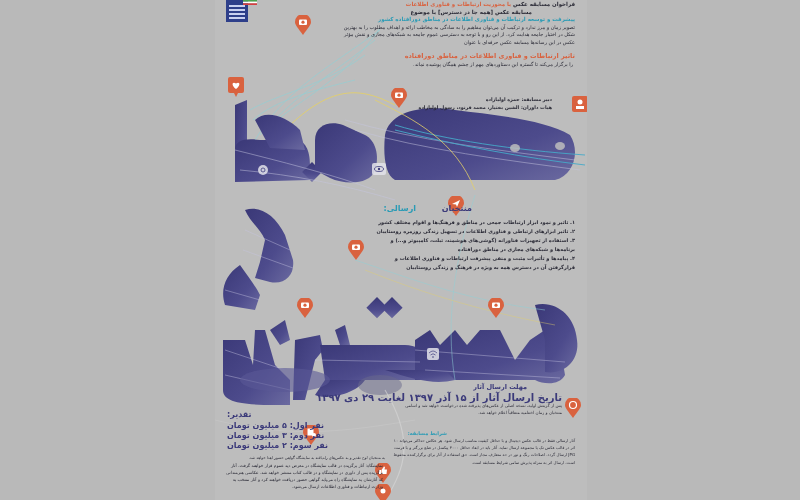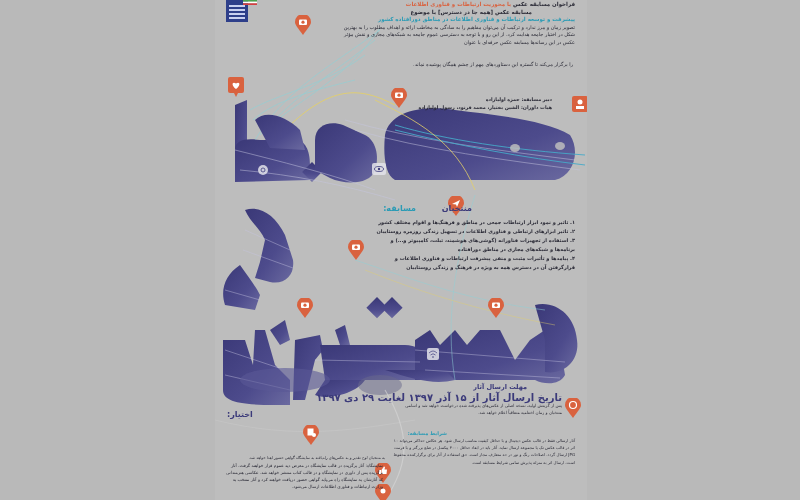--- a/index.html
+++ b/index.html
@@ -215,42 +215,48 @@
     <path d="M8 20 C 3 13, 0 10, 0 7 A 8 8 0 0 1 16 7 C 16 10, 13 13, 8 20 Z" fill="#d9623f"></path>
     <circle cx="8" cy="7" r="2.5" fill="#fff"></circle>
   </svg>
 
   <div class="txt head1">
     <span>فراخوان مسابقه عکس </span><span class="accent">با محوریت ارتباطات و فناوری اطلاعات</span>
   </div>
   <div class="txt head2">مسابقه عکس [همه جا در دسترس] با موضوع</div>
   <div class="txt subhead">پیشرفت و توسعه ارتباطات و فناوری اطلاعات در مناطق دورافتاده کشور</div>
   <div class="txt intro">تصویر زمان و مرز ندارد و ترکیب آن می‌توان مفاهیم را به سادگی به مخاطب ارائه و اهداف مطلوب را به بهترین شکل در اختیار جامعه هدایت کرد. از این رو و با توجه به دسترسی عموم جامعه به شبکه‌های مجازی و نقش مؤثر عکس در این رسانه‌ها مسابقه عکس حرفه‌ای با عنوان</div>
+  <div class="txt highlight">تاثیر ارتباطات و فناوری اطلاعات در مناطق دورافتاده</div>
   <div class="txt closing">را برگزار می‌کند تا گستره این دستاوردهای مهم از چشم همگان پوشیده نماند.</div>
 
   <div class="txt credits">
     <div>دبیر مسابقه: حمزه اولیازاده</div>
     <div>هیات داوران: الشین بختیار، محمد فرنود، رسول اولیازاده</div>
   </div>
 
   <div class="txt axes-title">
     <span>منتخبان</span>
     <span style="display:inline-block;width:20px"></span>
-    <span class="accent">مسابقه:</span>
+    <span class="accent">ارسالی:</span>
   </div>
   <ul class="txt axes-list">
     <li>۱. تاثیر و نمود ابزار ارتباطات جمعی در مناطق و فرهنگ‌ها و اقوام مختلف کشور</li>
     <li>۲. تاثیر ابزارهای ارتباطی و فناوری اطلاعات در تسهیل زندگی روزمره روستاییان</li>
     <li>۳. استفاده از تجهیزات فناورانه (گوشی‌های هوشمند، تبلت، کامپیوتر و...) و برنامه‌ها و شبکه‌های مجازی در مناطق دورافتاده</li>
     <li>۴. پیامدها و تأثیرات مثبت و منفی پیشرفت ارتباطات و فناوری اطلاعات و قرارگرفتن آن در دسترس همه به ویژه در فرهنگ و زندگی روستاییان</li>
   </ul>
 
   <div class="txt deadline-title">مهلت ارسال آثار</div>
   <div class="txt deadline-date">تاریخ ارسال آثار از ۱۵ آذر ۱۳۹۷ لغایت ۲۹ دی ۱۳۹۷</div>
   <div class="txt deadline-note">پس از گزینش اولیه، نسخه اصلی از عکس‌های پذیرفته شده درخواست خواهد شد و اسامی منتخبان و زمان اختتامیه متعاقباً اعلام خواهد شد.</div>
 
-  <div class="txt prizes-title">اختیار:</div>
+  <div class="txt prizes-title">تقدیر:</div>
+  <div class="txt prizes">
+    <div>نفر اول: ۵ میلیون تومان</div>
+    <div>نفر دوم: ۳ میلیون تومان</div>
+    <div>نفر سوم: ۲ میلیون تومان</div>
+  </div>
   <div class="txt small-note">به منتخبان لوح تقدیر و به عکس‌های راه‌یافته به نمایشگاه گواهی حضور اهدا خواهد شد.</div>
   <div class="txt left-para">نمایشگاه: آثار برگزیده در قالب نمایشگاه در معرض دید عموم قرار خواهند گرفت. آثار برگزیده پس از داوری در نمایشگاه و در قالب کتاب منتشر خواهد شد. عکاسی هنرمندانی که آثارشان به نمایشگاه راه می‌یابد گواهی حضور دریافت خواهند کرد و آثار منتخب به وزارت ارتباطات و فناوری اطلاعات ارسال می‌شود.</div>
 
   <div class="txt conditions-title">شرایط مسابقه:</div>
   <div class="txt conditions">آثار ارسالی فقط در قالب عکس دیجیتال و با حداقل کیفیت مناسب ارسال شود. هر عکاس حداکثر می‌تواند ۱۰ اثر در قالب عکس تک یا مجموعه ارسال نماید. آثار باید در ابعاد حداقل ۳۰۰۰ پیکسل در ضلع بزرگتر و با فرمت JPG ارسال گردد. اصلاحات رنگ و نور در حد متعارف مجاز است. حق استفاده از آثار برای برگزارکننده محفوظ است. ارسال اثر به منزله پذیرش تمامی شرایط مسابقه است.</div>
 </div>
 
 </body></html>

